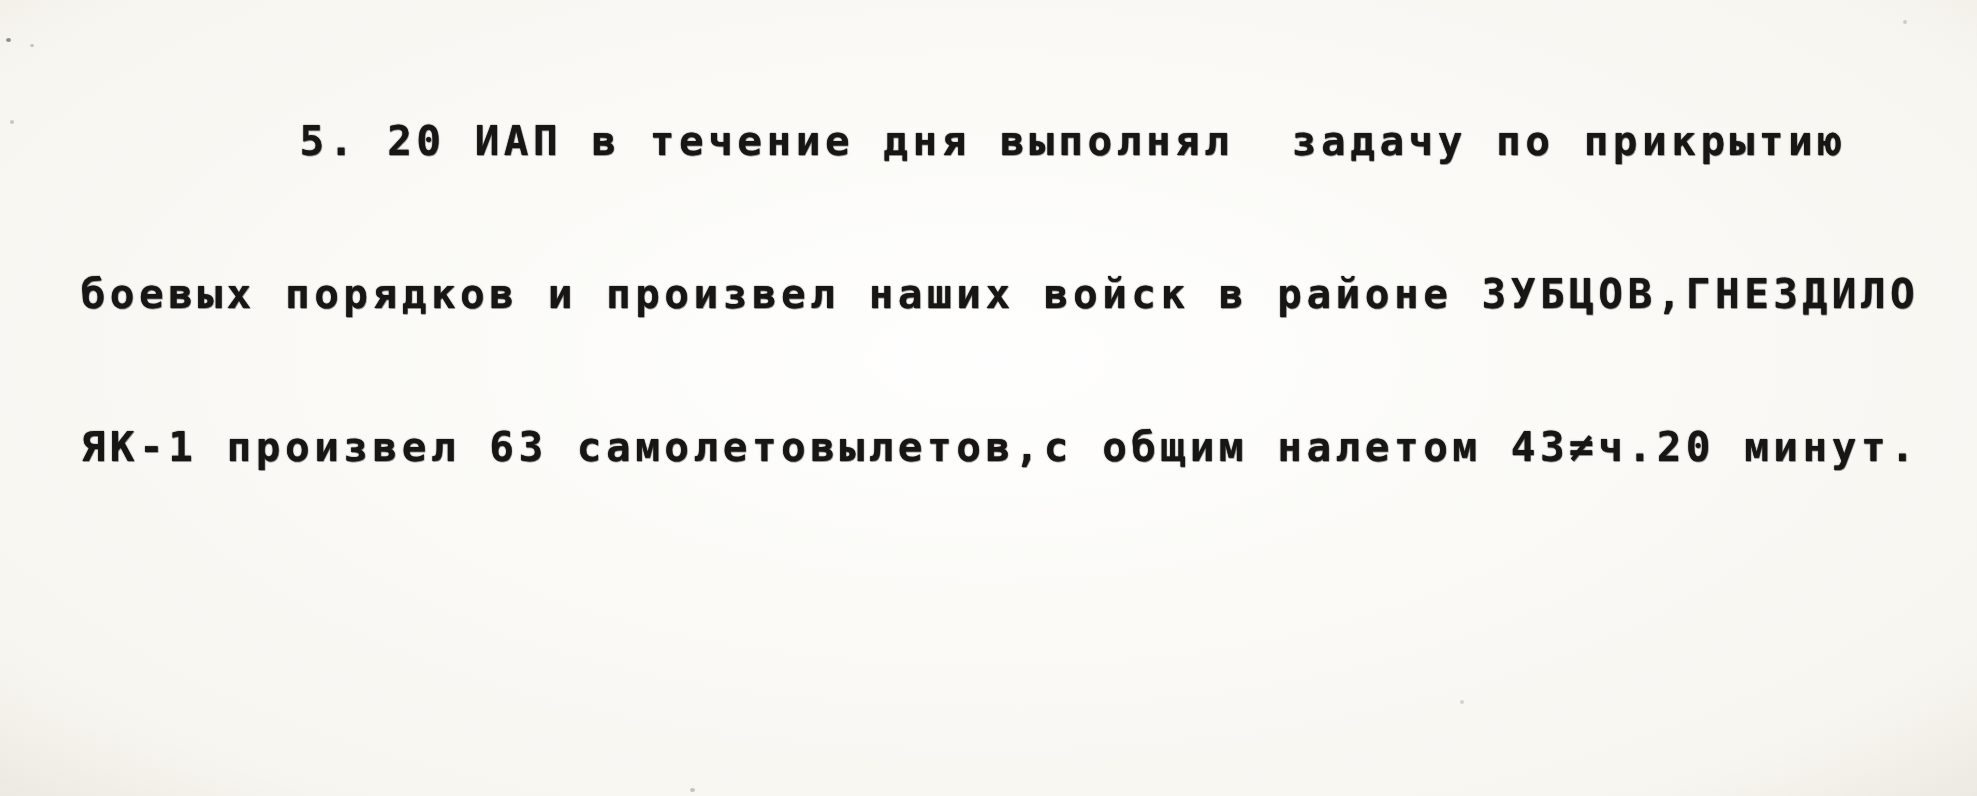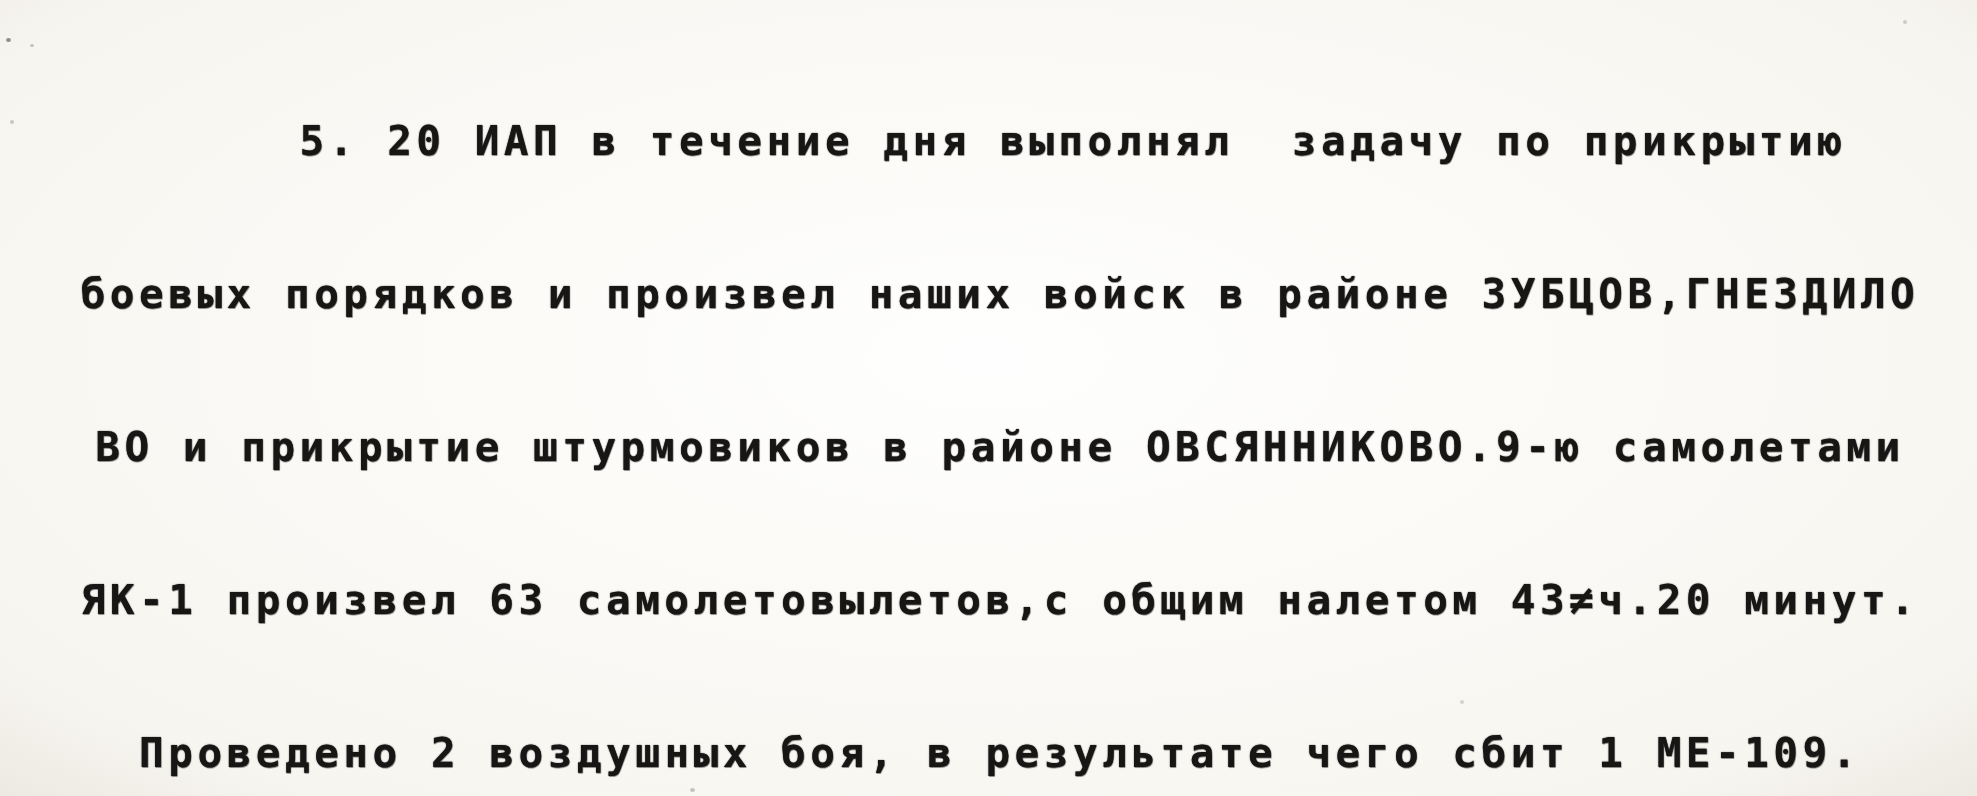--- a/index.html
+++ b/index.html
@@ -53,23 +53,21 @@
   <span class="speck s1"></span>
   <span class="speck s2"></span>
   <span class="speck s3"></span>
   <span class="speck s4"></span>
   <span class="speck s5"></span>
   <span class="speck s6"></span>
 
   <div class="doc-text">
     <div class="doc-line">     5. 20 ИАП в течение дня выполнял  задачу по прикрытию</div>
     <div class="doc-line">боевых порядков и произвел наших войск в районе ЗУБЦОВ,ГНЕЗДИЛО</div>
-    <div class="doc-line">ВО и прикрытие штурмовиков в районе ОВСЯННИКОВО.9-ю самолетами</div>
     <div class="doc-line">ЯК-1 произвел 63 самолетовылетов,с общим налетом 43≠ч.20 минут.</div>
-    <div class="doc-line">Проведено 2 воздушных боя, в результате чего сбит 1 МЕ-109.</div>
     
     
     
     
     
     
     
     
     
     

